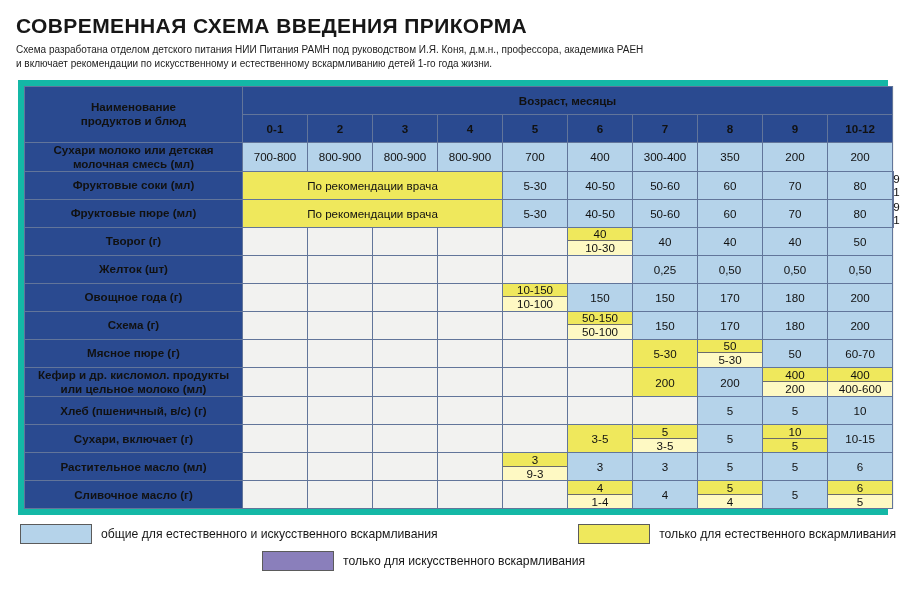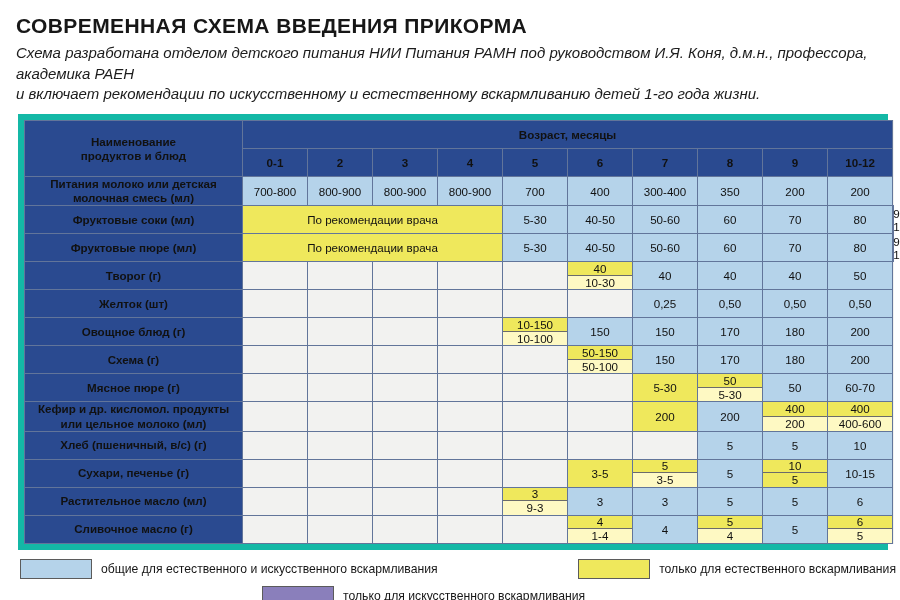--- a/index.html
+++ b/index.html
@@ -22,26 +22,25 @@
   }
   .main-title {
     font-size: 21px;
     font-weight: bold;
     letter-spacing: 0.4px;
     color: #171717;
     margin: 4px 0 6px 0;
     line-height: 1.1;
   }
   .subtitle {
-    font-size: 15px;
+    font-size: 10px;
     color: #1c1c1c;
     line-height: 1.38;
     margin: 0 auto;
     max-width: 880px;
-    font-style: italic;
   }
   .subtitle .line2 { display: block; }
 
   
   .table-wrap {
     position: relative;
     margin: 9px 12px 0 18px;
     border: 6px solid #14b8a6;
     box-sizing: border-box;
   }
@@ -205,21 +204,21 @@
           <th class="hdr-col">6</th>
           <th class="hdr-col">7</th>
           <th class="hdr-col">8</th>
           <th class="hdr-col">9</th>
           <th class="hdr-col">10-12</th>
         </tr>
     </thead>
     <tbody id="table-body">
         <tr>
           <td class="rowname">
-            <div>Питания молоко или детская</div>
+            <div>Сухари молоко или детская</div>
             <div>молочная смесь (мл)</div>
           </td>
           <td class="blue">700-800</td>
           <td class="blue">800-900</td>
           <td class="blue">800-900</td>
           <td class="blue">800-900</td>
           <td class="blue">700</td>
           <td class="blue">400</td>
           <td class="blue">300-400</td>
           <td class="blue">350</td>
@@ -282,21 +281,21 @@
           <td class="empty"></td>
           <td class="empty"></td>
           <td class="empty"></td>
           <td class="blue">0,25</td>
           <td class="blue">0,50</td>
           <td class="blue">0,50</td>
           <td class="blue">0,50</td>
         </tr>
         <tr>
           <td class="rowname">
-            <div>Овощное блюд (г)</div>
+            <div>Овощное года (г)</div>
           </td>
           <td class="empty"></td>
           <td class="empty"></td>
           <td class="empty"></td>
           <td class="empty"></td>
           <td class="split">
             <div class="inner">
               <div class="half top fill-yellow">10-150</div>
               <div class="half bottom fill-purple">10-100</div>
             </div>
@@ -383,21 +382,21 @@
           <td class="empty"></td>
           <td class="empty"></td>
           <td class="empty"></td>
           <td class="empty"></td>
           <td class="blue">5</td>
           <td class="blue">5</td>
           <td class="blue">10</td>
         </tr>
         <tr>
           <td class="rowname">
-            <div>Сухари,  печенье (г)</div>
+            <div>Сухари,  включает (г)</div>
           </td>
           <td class="empty"></td>
           <td class="empty"></td>
           <td class="empty"></td>
           <td class="empty"></td>
           <td class="empty"></td>
           <td class="yellow">3-5</td>
           <td class="split">
             <div class="inner">
               <div class="half top fill-yellow">5</div>

